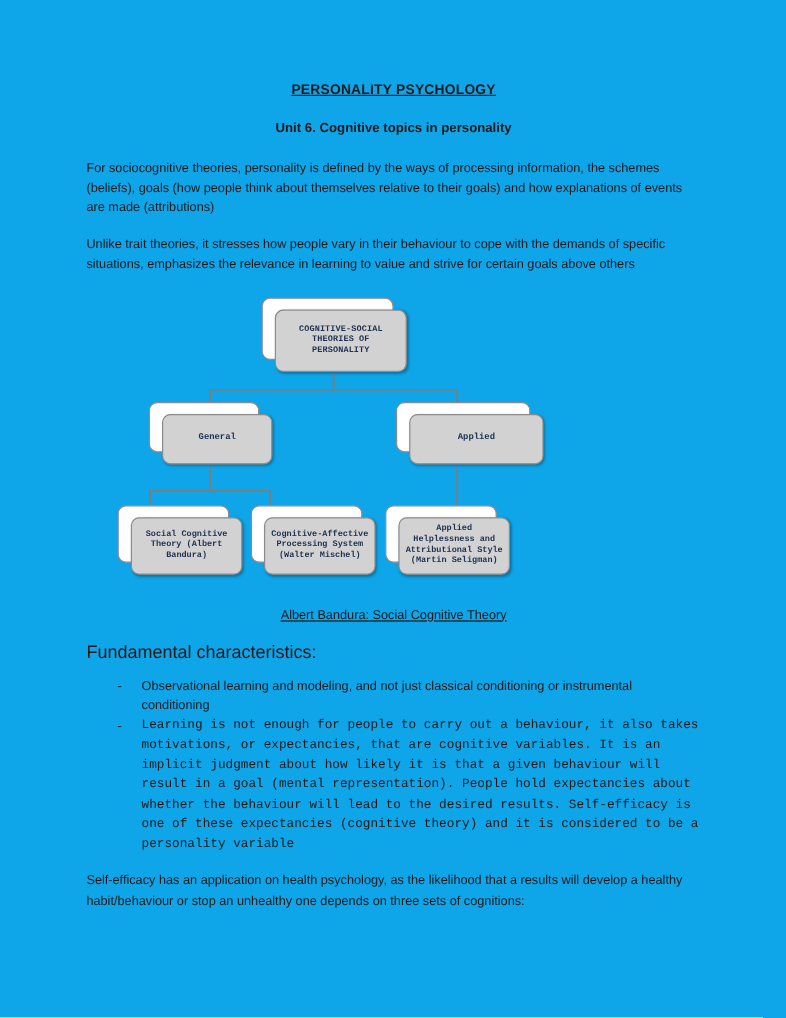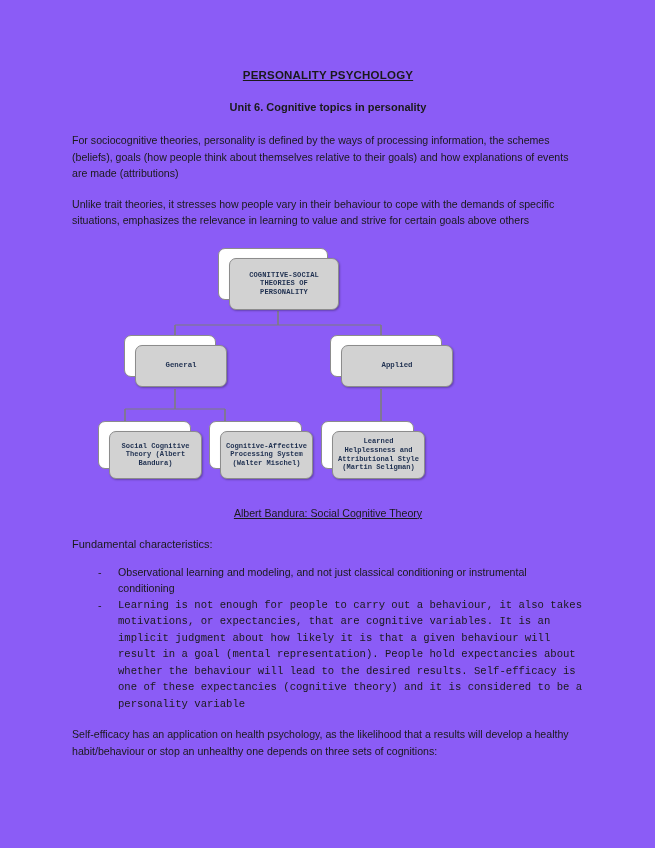--- a/index.html
+++ b/index.html
@@ -11,21 +11,21 @@
     width: 655px;
     height: 848px;
     position: relative;
     font-family: "Liberation Sans", sans-serif;
     color: #1a1a1a;
     -webkit-font-smoothing: antialiased;
   }
   .page {
     position: absolute;
     inset: 0;
-    background: #8b5cf6;
+    background: #0ea5e9;
     overflow: hidden;
   }
   .content {
     position: absolute;
     left: 72px;
     top: 68px;
     width: 512px;
   }
 
   
@@ -54,21 +54,21 @@
     text-align: left;
   }
   .section-heading {
     font-size: 10.6px;
     line-height: 16.5px;
     text-decoration: underline;
     margin: 0 0 15px 0;
     text-align: center;
   }
   .lead-in {
-    font-size: 11px;
+    font-size: 15px;
     line-height: 16.5px;
     margin: 0 0 11px 0;
   }
 
   
   .bullets {
     margin: 0 0 0 0;
     padding: 0;
     list-style: none;
   }
@@ -220,21 +220,21 @@
       <div class="node leaf" style="left:137px; top:178px; width:93px; height:48px;">
         <div class="shadow-box"></div>
         <div class="front-box">
           <span class="node-label">Cognitive-Affective Processing System (Walter Mischel)</span>
         </div>
       </div>
 
       <div class="node leaf" style="left:249px; top:178px; width:93px; height:48px;">
         <div class="shadow-box"></div>
         <div class="front-box">
-          <span class="node-label">Learned Helplessness and Attributional Style (Martin Seligman)</span>
+          <span class="node-label">Applied Helplessness and Attributional Style (Martin Seligman)</span>
         </div>
       </div>
 
     </div>
 
     <div class="section-heading">Albert Bandura: Social Cognitive Theory</div>
     <div class="lead-in">Fundamental characteristics:</div>
 
     <div class="bullets">
       <div class="bullet-row">

